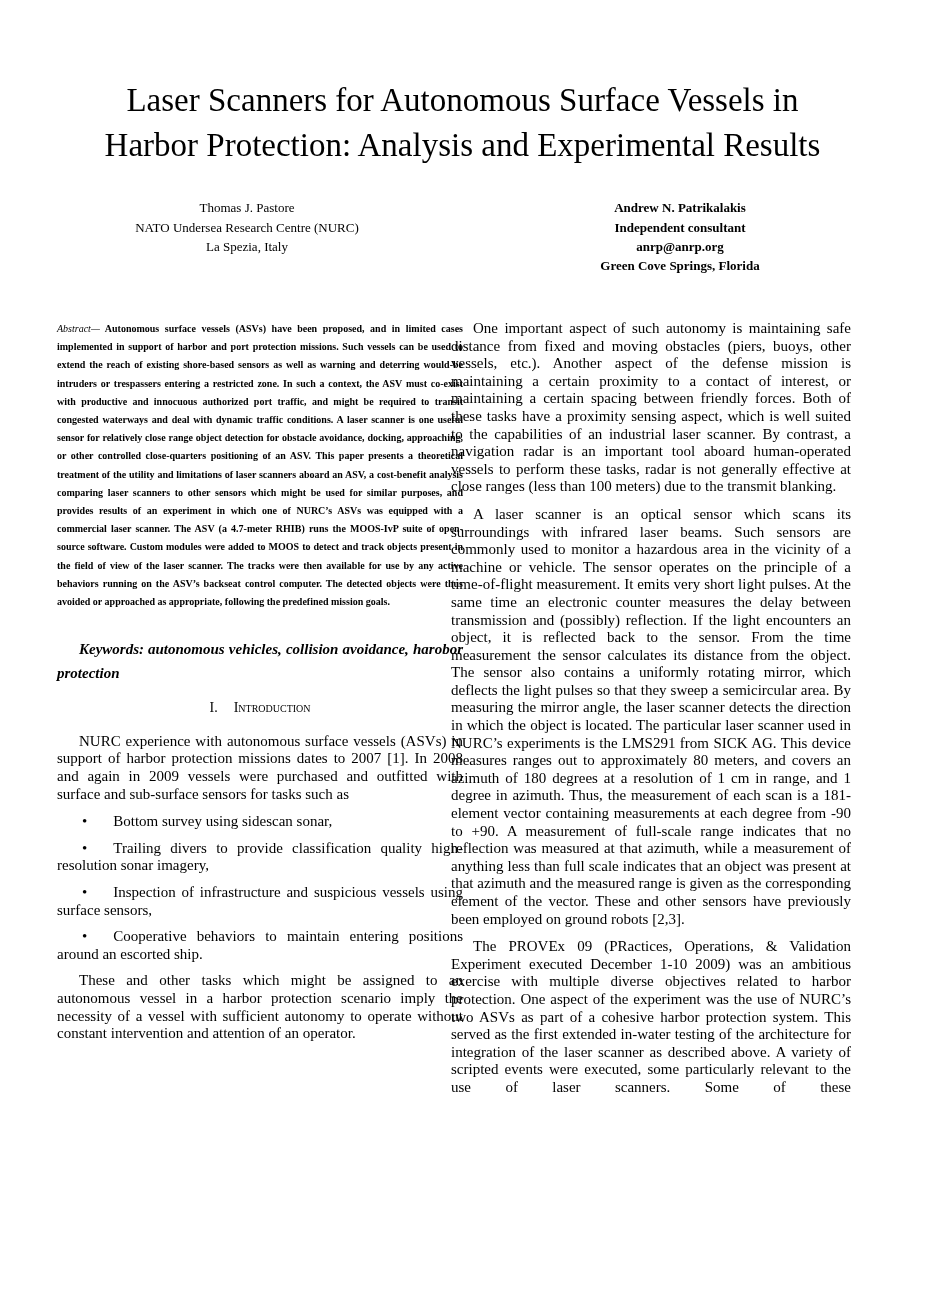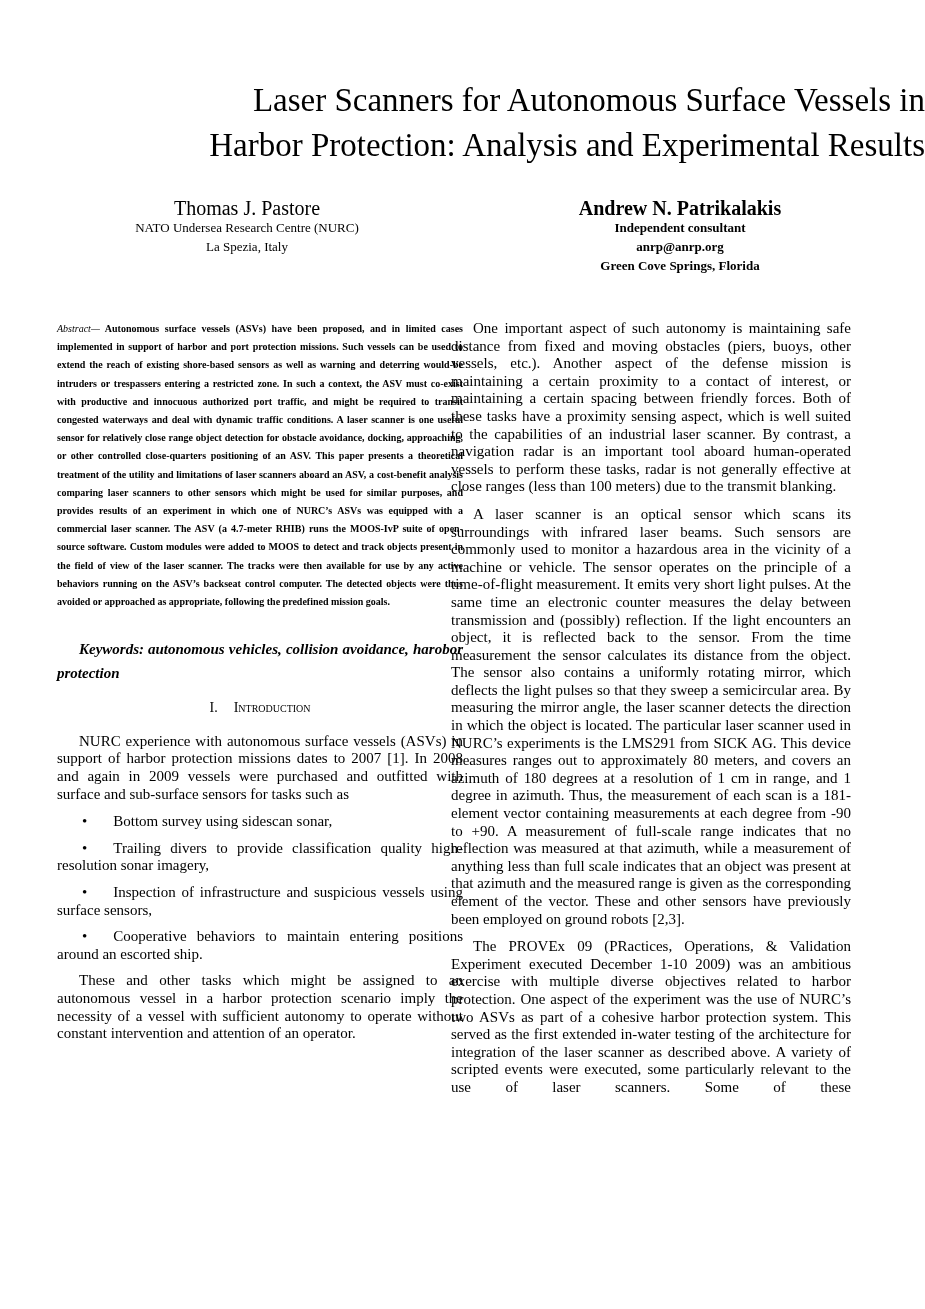--- a/index.html
+++ b/index.html
@@ -16,30 +16,30 @@
     position: absolute;
     top: 78px;
     left: 0;
     width: 100%;
     margin: 0;
     text-align: center;
     font-size: 33px;
     font-weight: normal;
     line-height: 45px;
   }
-  .tline { display: block; text-align: right; }
+  .tline { display: block; }
 
   .author {
     position: absolute;
     top: 198px;
     text-align: center;
   }
   .author-left  { left: 44px;  width: 406px; }
   .author-right { left: 477px; width: 406px; font-weight: bold; }
-  .a-name { font-size: 20px;   line-height: 20px; }
+  .a-name { font-size: 13px;   line-height: 20px; }
   .a-line { font-size: 13px; line-height: 19px; }
 
   .col {
     position: absolute;
     top: 320px;
     text-align: justify;
     font-size: 15px;
     line-height: 17.6px;
   }
   .col-left  { left: 57px;  width: 406px; }

